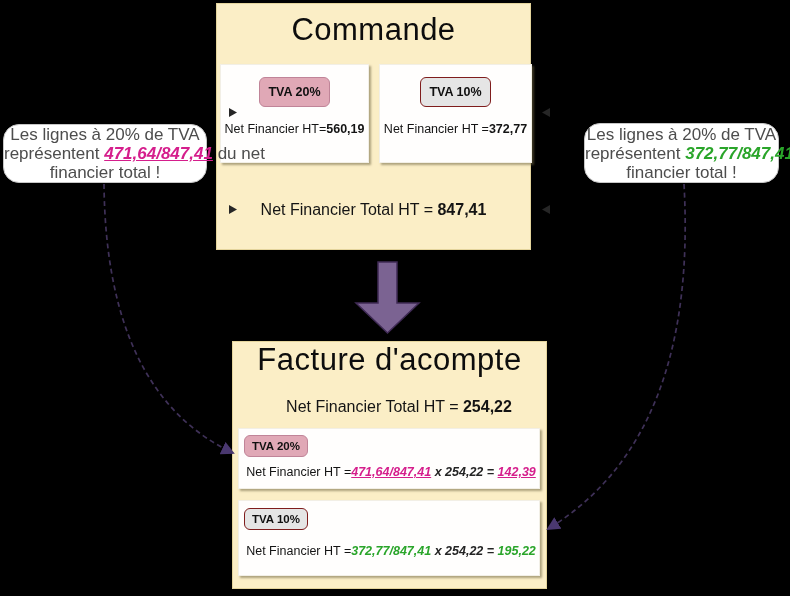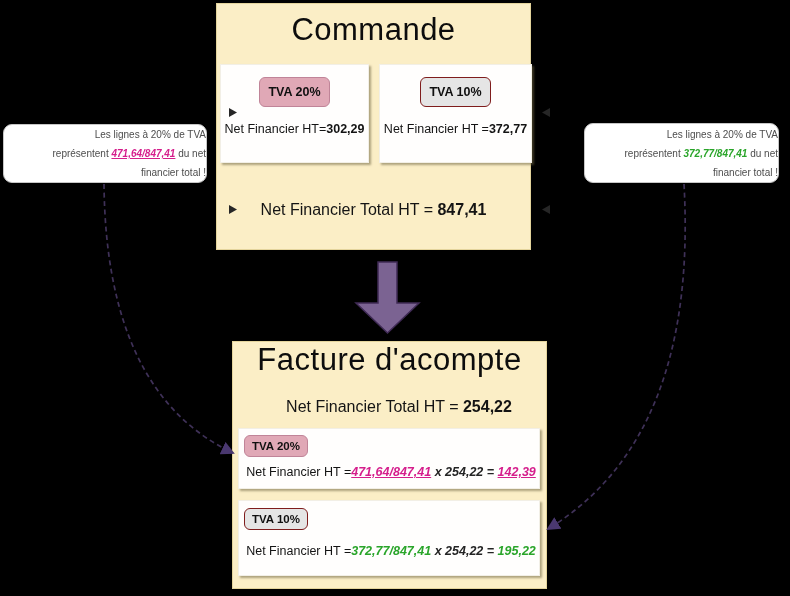--- a/index.html
+++ b/index.html
@@ -32,38 +32,38 @@
   .ccard .line{margin-top:15px;font-size:12.5px;}
   .total-line{
     position:absolute;left:0;right:0;text-align:center;font-size:16px;color:#141414;white-space:pre;
   }
   b{font-weight:bold;}
   .frac-pink{color:#d51e8c;font-weight:bold;font-style:italic;text-decoration:underline;}
   .frac-green{color:#2aa52a;font-weight:bold;font-style:italic;}
   .mid-dark{color:#242424;font-weight:bold;font-style:italic;}
   .fcard-line{position:absolute;left:4px;right:0;text-align:center;font-size:12.5px;}
   .callout{
-    position:absolute;background:#ffffff;border:1px solid #c6c6c6;border-radius:9px;
-    box-sizing:border-box;color:#4d4d4d;font-size:10px;line-height:19px;text-align:right;
+    position:absolute;background:#ffffff;border:1px solid #c6c6c6;border-radius:16px;
+    box-sizing:border-box;color:#4d4d4d;font-size:17px;line-height:19px;text-align:center;
     display:flex;flex-direction:column;justify-content:center;
   }
   .callout .cline{white-space:pre;}
   .overlay{position:absolute;left:0;top:0;z-index:5;pointer-events:none;}
 </style>
 </head>
 <body>
 
 <div class="canvas">
 
   <section class="panel" style="left:216px;top:3px;width:315px;height:247px;">
     <h1 class="panel-title" style="top:8px;">Commande</h1>
 
     <div class="card ccard" style="left:3px;top:60px;width:149px;height:99px;">
       <span class="badge pink big">TVA 20%</span>
-      <div class="line"><span>Net Financier HT=</span><b>302,29</b></div>
+      <div class="line"><span>Net Financier HT=</span><b>560,19</b></div>
     </div>
 
     <div class="card ccard" style="left:162px;top:60px;width:153px;height:99px;">
       <span class="badge green big">TVA 10%</span>
       <div class="line"><span>Net Financier HT =</span><b>372,77</b></div>
     </div>
 
     <div class="total-line" style="top:197px;"><span>Net Financier Total HT = </span><b>847,41</b></div>
   </section>
 

